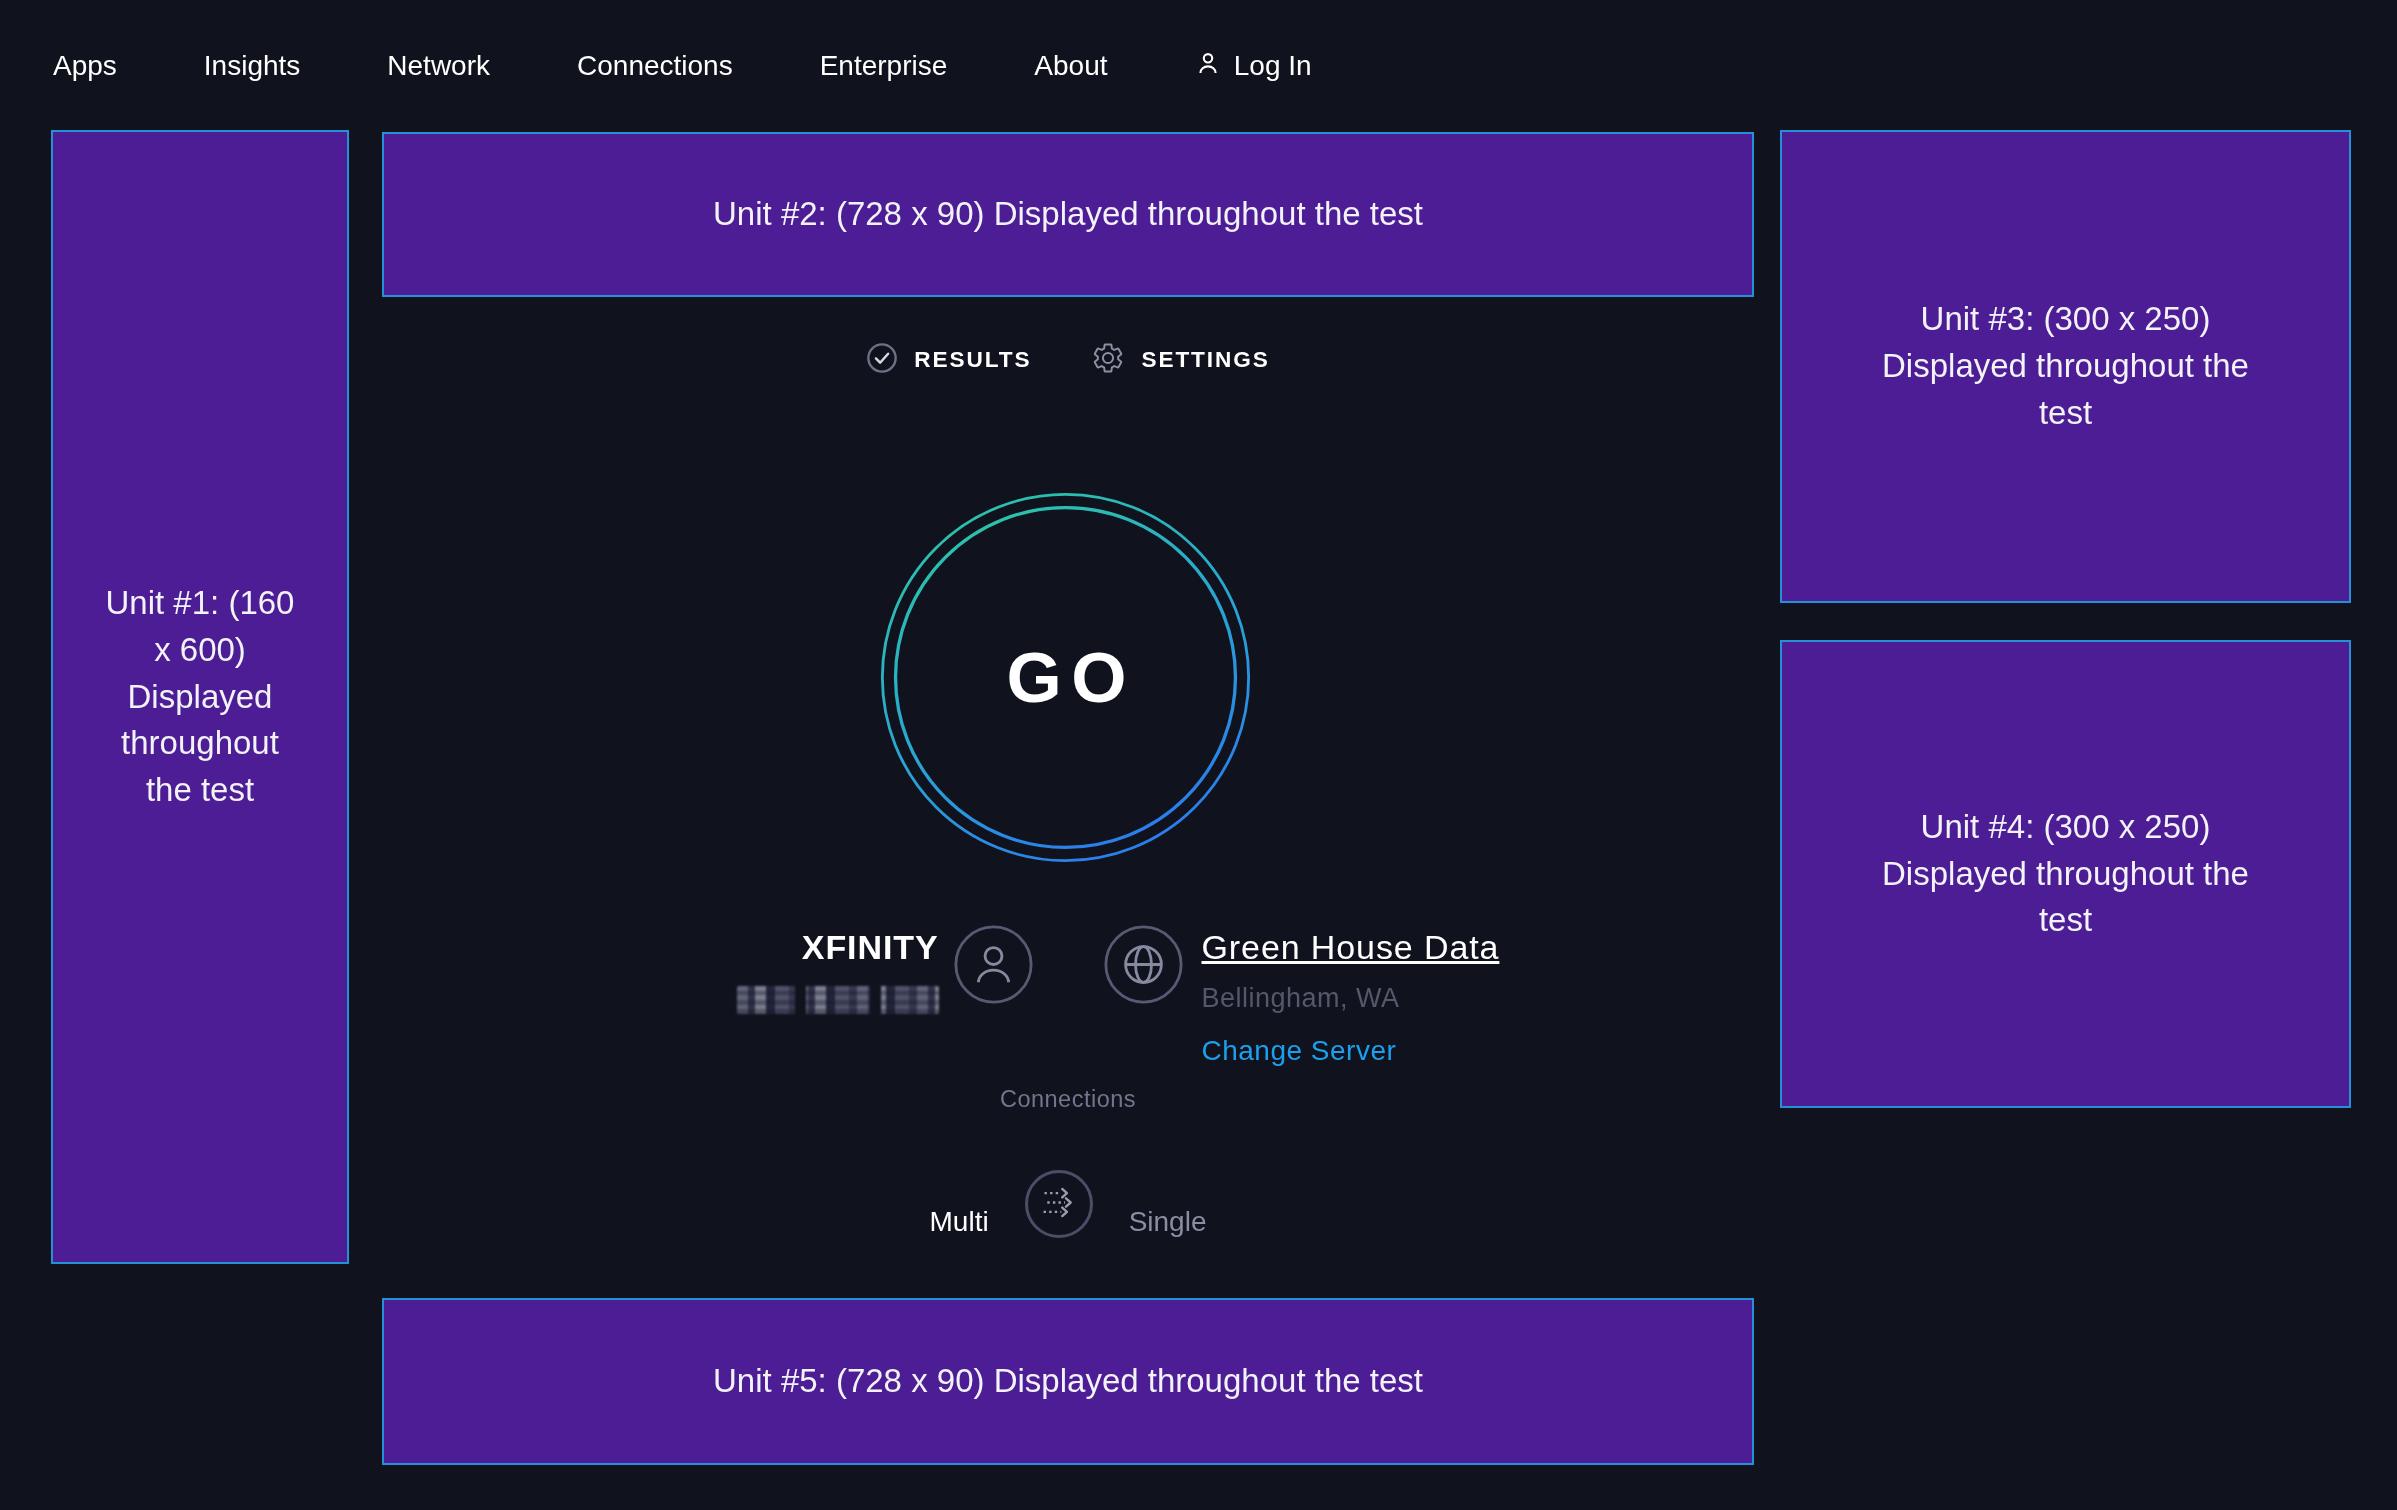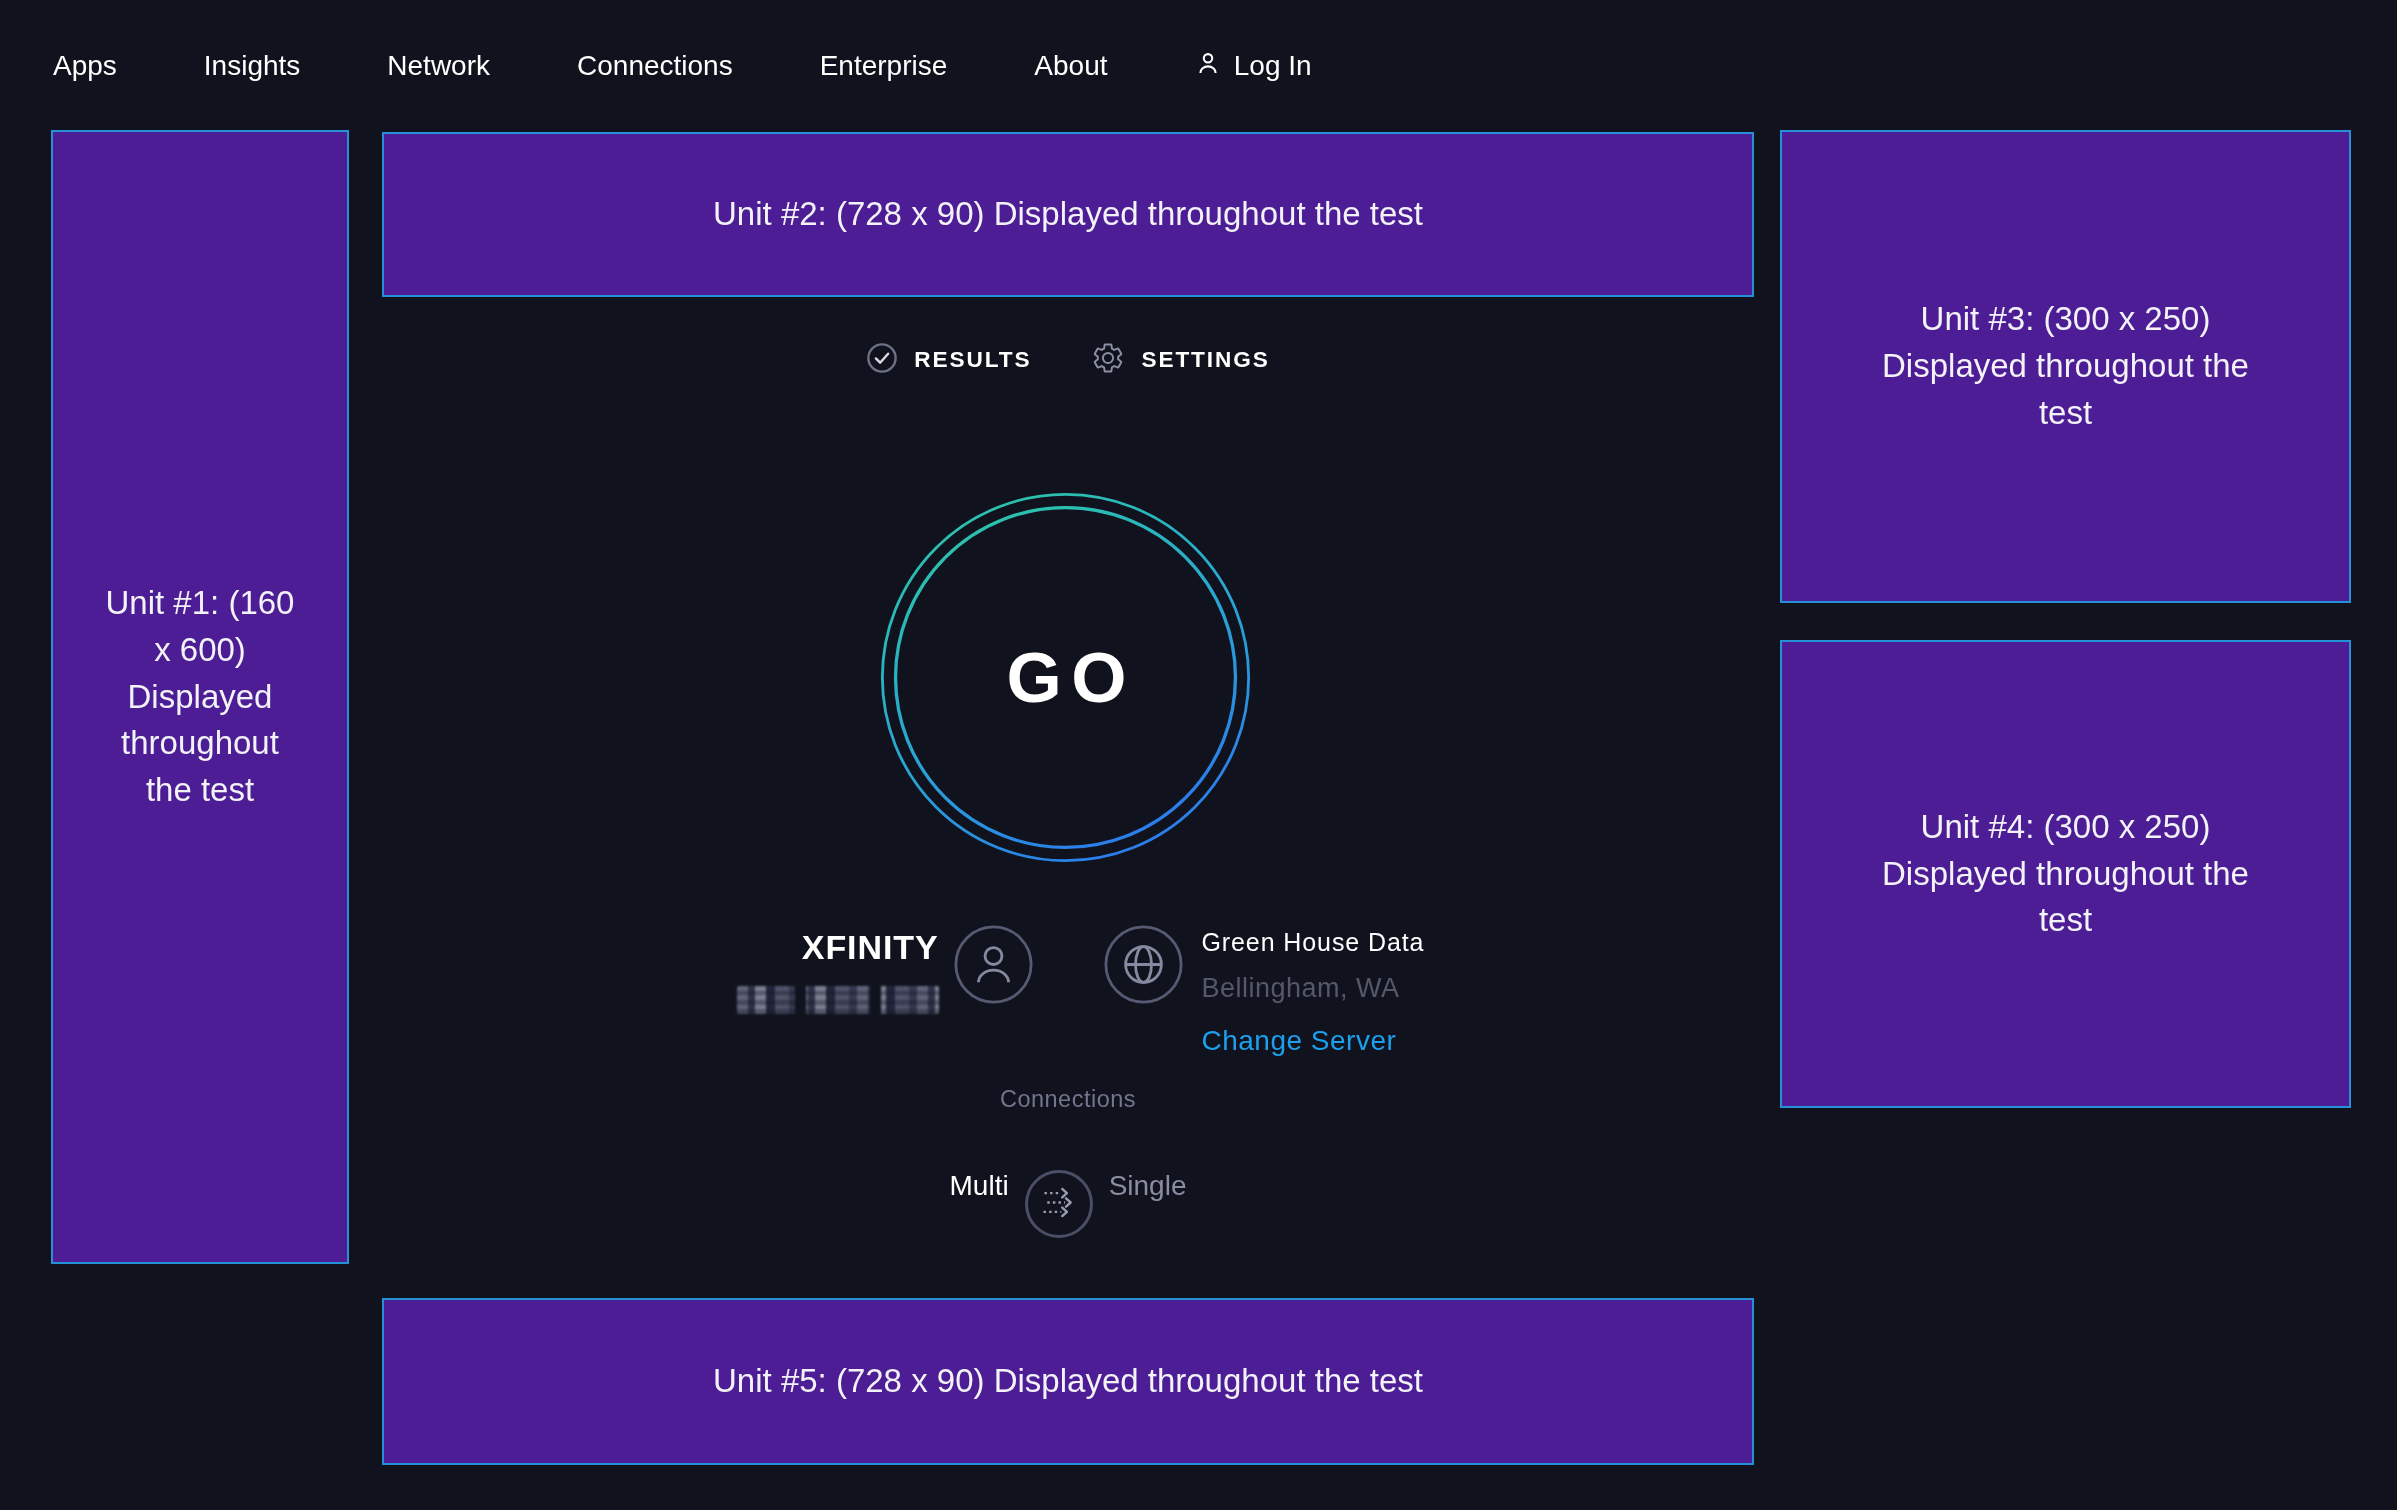--- a/index.html
+++ b/index.html
@@ -183,25 +183,26 @@
     position: absolute;
     top: -1.9px; bottom: -1.9px;
     left: 58px;
     width: 11.3px;
     background: #10131d;
     box-shadow: 75px 0 0 #10131d;
   }
   .round-icon { flex-shrink: 0; }
   .server-text { display: flex; flex-direction: column; }
   .server-name {
-    font-size: 25px;
+    font-size: 34px;
     font-weight: 500;
     letter-spacing: 0.9px;
     line-height: 1.1;
     margin-top: 3.8px;
+    text-decoration: underline;
   }
   .server-location {
     font-size: 27px;
     color: #55576a;
     margin-top: 17px;
     letter-spacing: 0.5px;
   }
   .server-change {
     font-size: 28px;
     color: #1ca0ee;
@@ -220,22 +221,22 @@
     font-size: 23.5px;
     color: #73758c;
     letter-spacing: 0.5px;
   }
   .toggle-row {
     position: absolute;
     left: 382px; top: 1170px;
     width: 1372px;
     display: flex;
     justify-content: center;
-    align-items: flex-start;
-    gap: 16px;
+    align-items: flex-end;
+    gap: 36px;
   }
   .toggle-multi { font-size: 28px; color: #ffffff; cursor: pointer; }
   .toggle-single { font-size: 28px; color: #8b8da2; cursor: pointer; }
   .toggle-circle {
     width: 68px; height: 68px;
     border: 3.3px solid #4b4e66;
     border-radius: 50%;
     box-sizing: border-box;
     display: flex;
     align-items: center;

